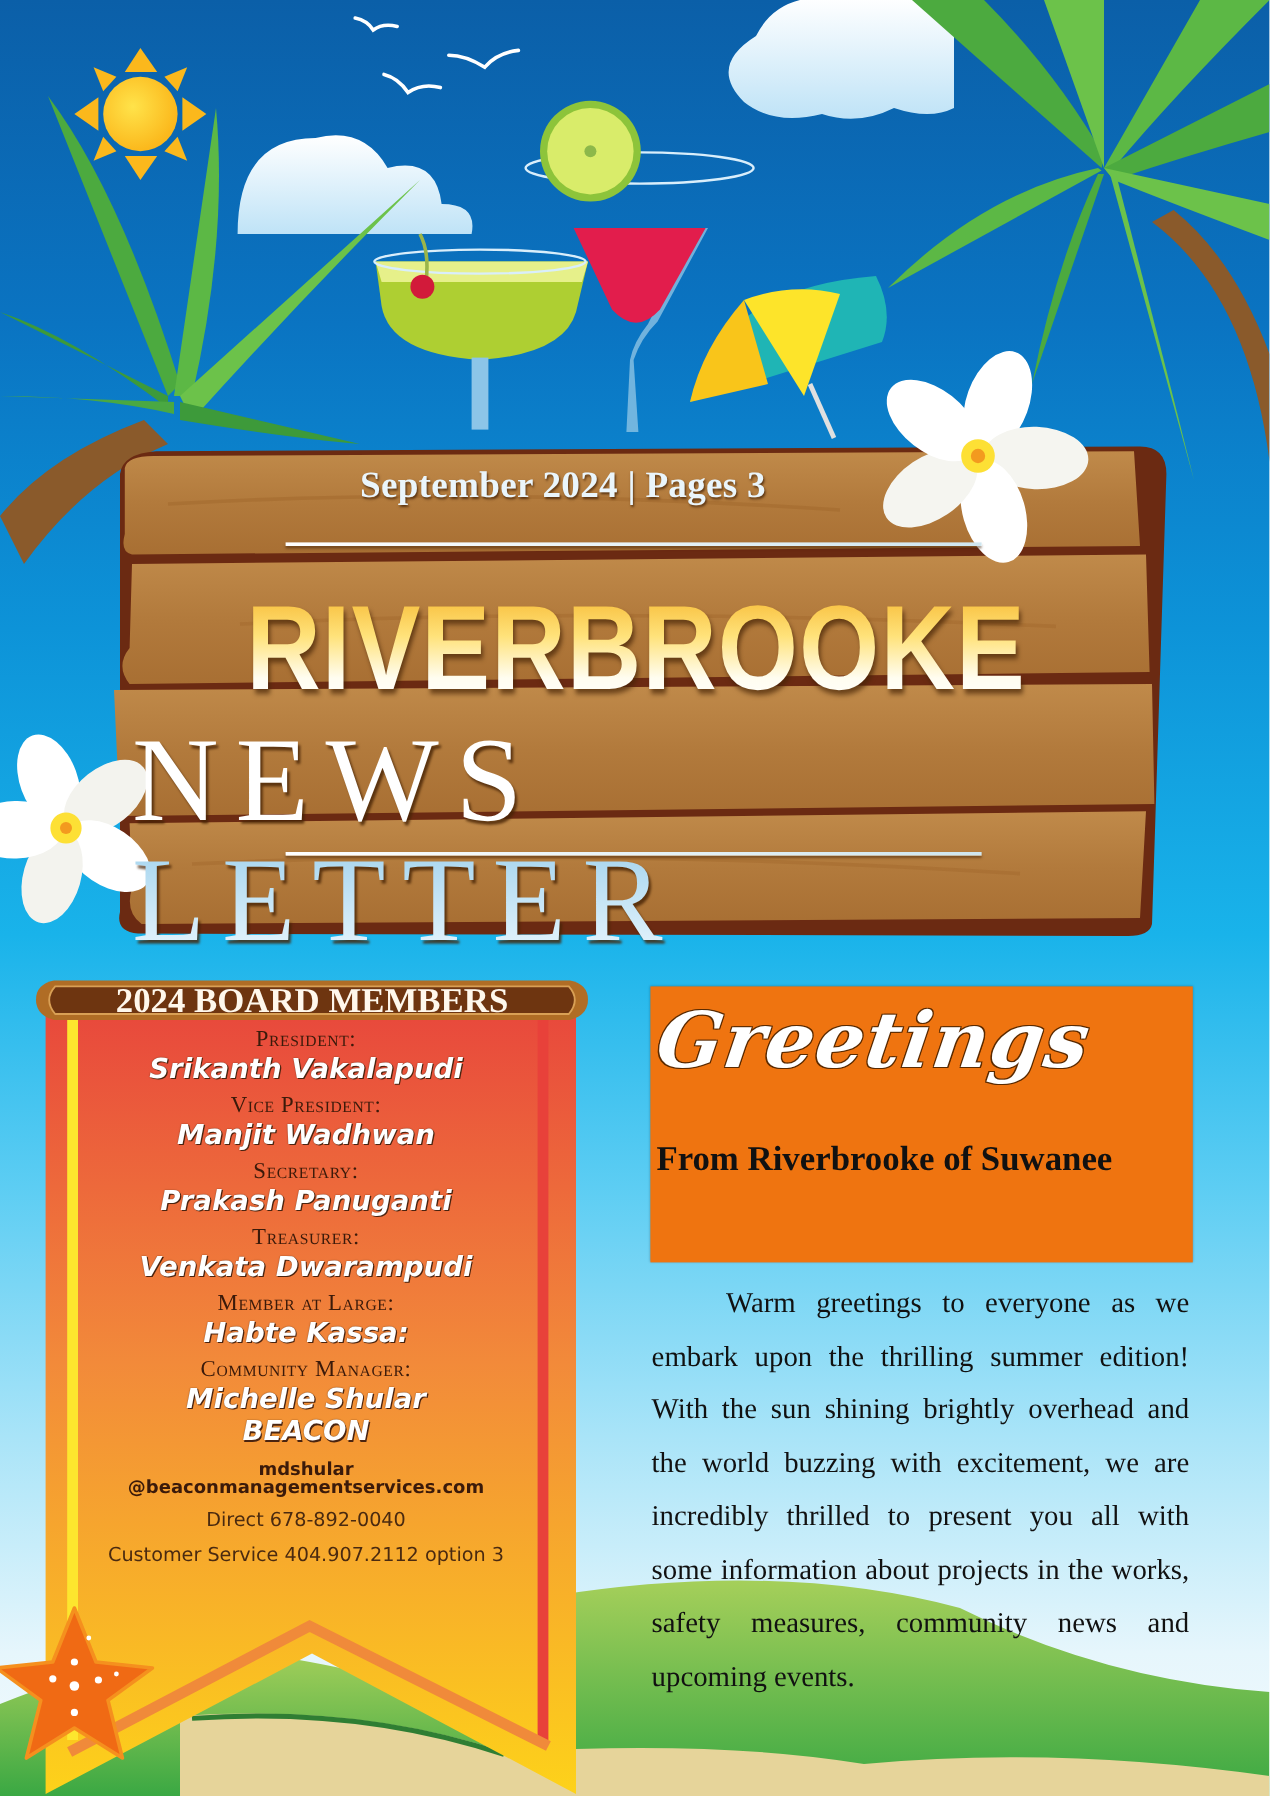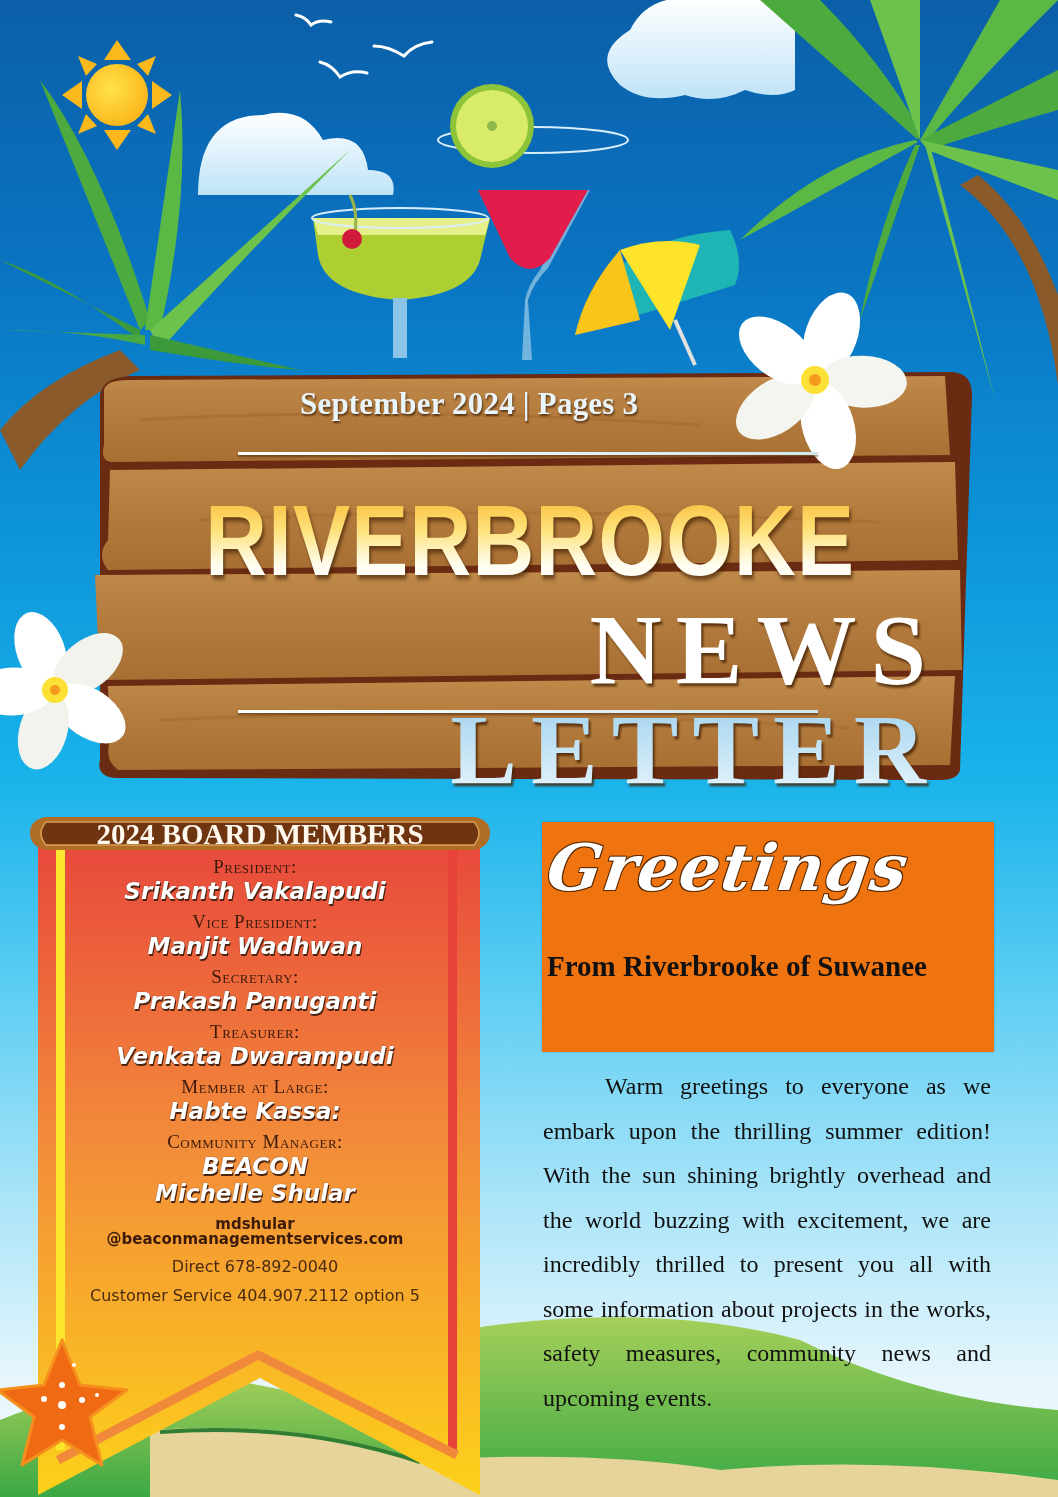--- a/index.html
+++ b/index.html
@@ -14,22 +14,22 @@
     font-family:"Liberation Serif", serif; font-weight:bold; font-size:31px; color:#eaf5fb;
     text-shadow: 1px 2px 2px rgba(60,30,5,0.75); letter-spacing:0.2px; }
   .sign-line { position:absolute; height:3px; background:linear-gradient(90deg,#ffffff,#cfe6ef);
     box-shadow:0 2px 2px rgba(60,30,5,0.5); }
   .title-1 { position:absolute; left:120px; top:490px; width:820px; text-align:center;
     font-family:"Liberation Sans", sans-serif; font-weight:bold; font-size:100px; line-height:1;
     letter-spacing:1px; transform:scaleX(0.86); transform-origin:center;
     background:linear-gradient(180deg,#f6b62d 0%,#ffe27a 40%,#fffdf0 75%,#ffffff 100%);
     -webkit-background-clip:text; background-clip:text; color:transparent;
     filter: drop-shadow(2px 4px 2px rgba(70,35,5,0.7)); }
-  .title-2 { position:absolute; left:110px; top:600px; width:830px; text-align:right;
-    font-family:"Liberation Serif", serif; font-weight:bold; font-size:100px; line-height:1;
+  .title-2 { position:absolute; left:110px; top:600px; width:830px; text-align:left;
+    font-family:"Liberation Serif", serif; font-weight:normal; font-size:100px; line-height:1;
     letter-spacing:14px;
     background:linear-gradient(180deg,#ffffff 0%,#ffffff 50%,#a8d6ef 55%,#e9f6fd 100%);
     -webkit-background-clip:text; background-clip:text; color:transparent;
     filter: drop-shadow(2px 3px 1px rgba(70,35,5,0.8)); }
 
   
   .banner-text { position:absolute; left:58px; top:856px; width:394px; text-align:center; }
   .board-title { position:absolute; left:40px; top:815px; width:440px; text-align:center;
     font-family:"Liberation Serif", serif; font-weight:bold; font-size:29px; color:#fff8ec; line-height:38px; }
   .role { font-family:"Liberation Serif", serif; font-size:19px; color:#3b1a0a; font-variant:small-caps;
@@ -236,26 +236,26 @@
     <div class="name">Srikanth Vakalapudi</div>
     <div class="role" style="margin-top:6px">Vice President:</div>
     <div class="name">Manjit Wadhwan</div>
     <div class="role" style="margin-top:6px">Secretary:</div>
     <div class="name">Prakash Panuganti</div>
     <div class="role" style="margin-top:6px">Treasurer:</div>
     <div class="name">Venkata Dwarampudi</div>
     <div class="role" style="margin-top:6px">Member at Large:</div>
     <div class="name">Habte Kassa:</div>
     <div class="role" style="margin-top:6px">Community Manager:</div>
+    <div class="name">Michelle Shular</div>
     <div class="name">BEACON</div>
-    <div class="name">Michelle Shular</div>
     <div class="email">mdshular</div>
     <div class="email" style="margin-top:0">@beaconmanagementservices.com</div>
     <div class="contact" style="margin-top:10px">Direct  678-892-0040</div>
-    <div class="contact" style="margin-top:9px;white-space:nowrap;margin-left:-20px;margin-right:-20px">Customer Service 404.907.2112 option 5</div>
+    <div class="contact" style="margin-top:9px;white-space:nowrap;margin-left:-20px;margin-right:-20px">Customer Service 404.907.2112 option 3</div>
   </div>
 
   <div class="greet-box">
     <div class="greet-title">Greetings</div>
     <div class="greet-sub">From Riverbrooke of Suwanee</div>
   </div>
   <div class="body-text">Warm greetings to everyone as we embark upon the thrilling summer edition! With the sun shining brightly overhead and the world buzzing with excitement, we are incredibly thrilled to present you all with some information about projects in the works, safety measures, community news and upcoming events.</div>
 
 </div>
 

